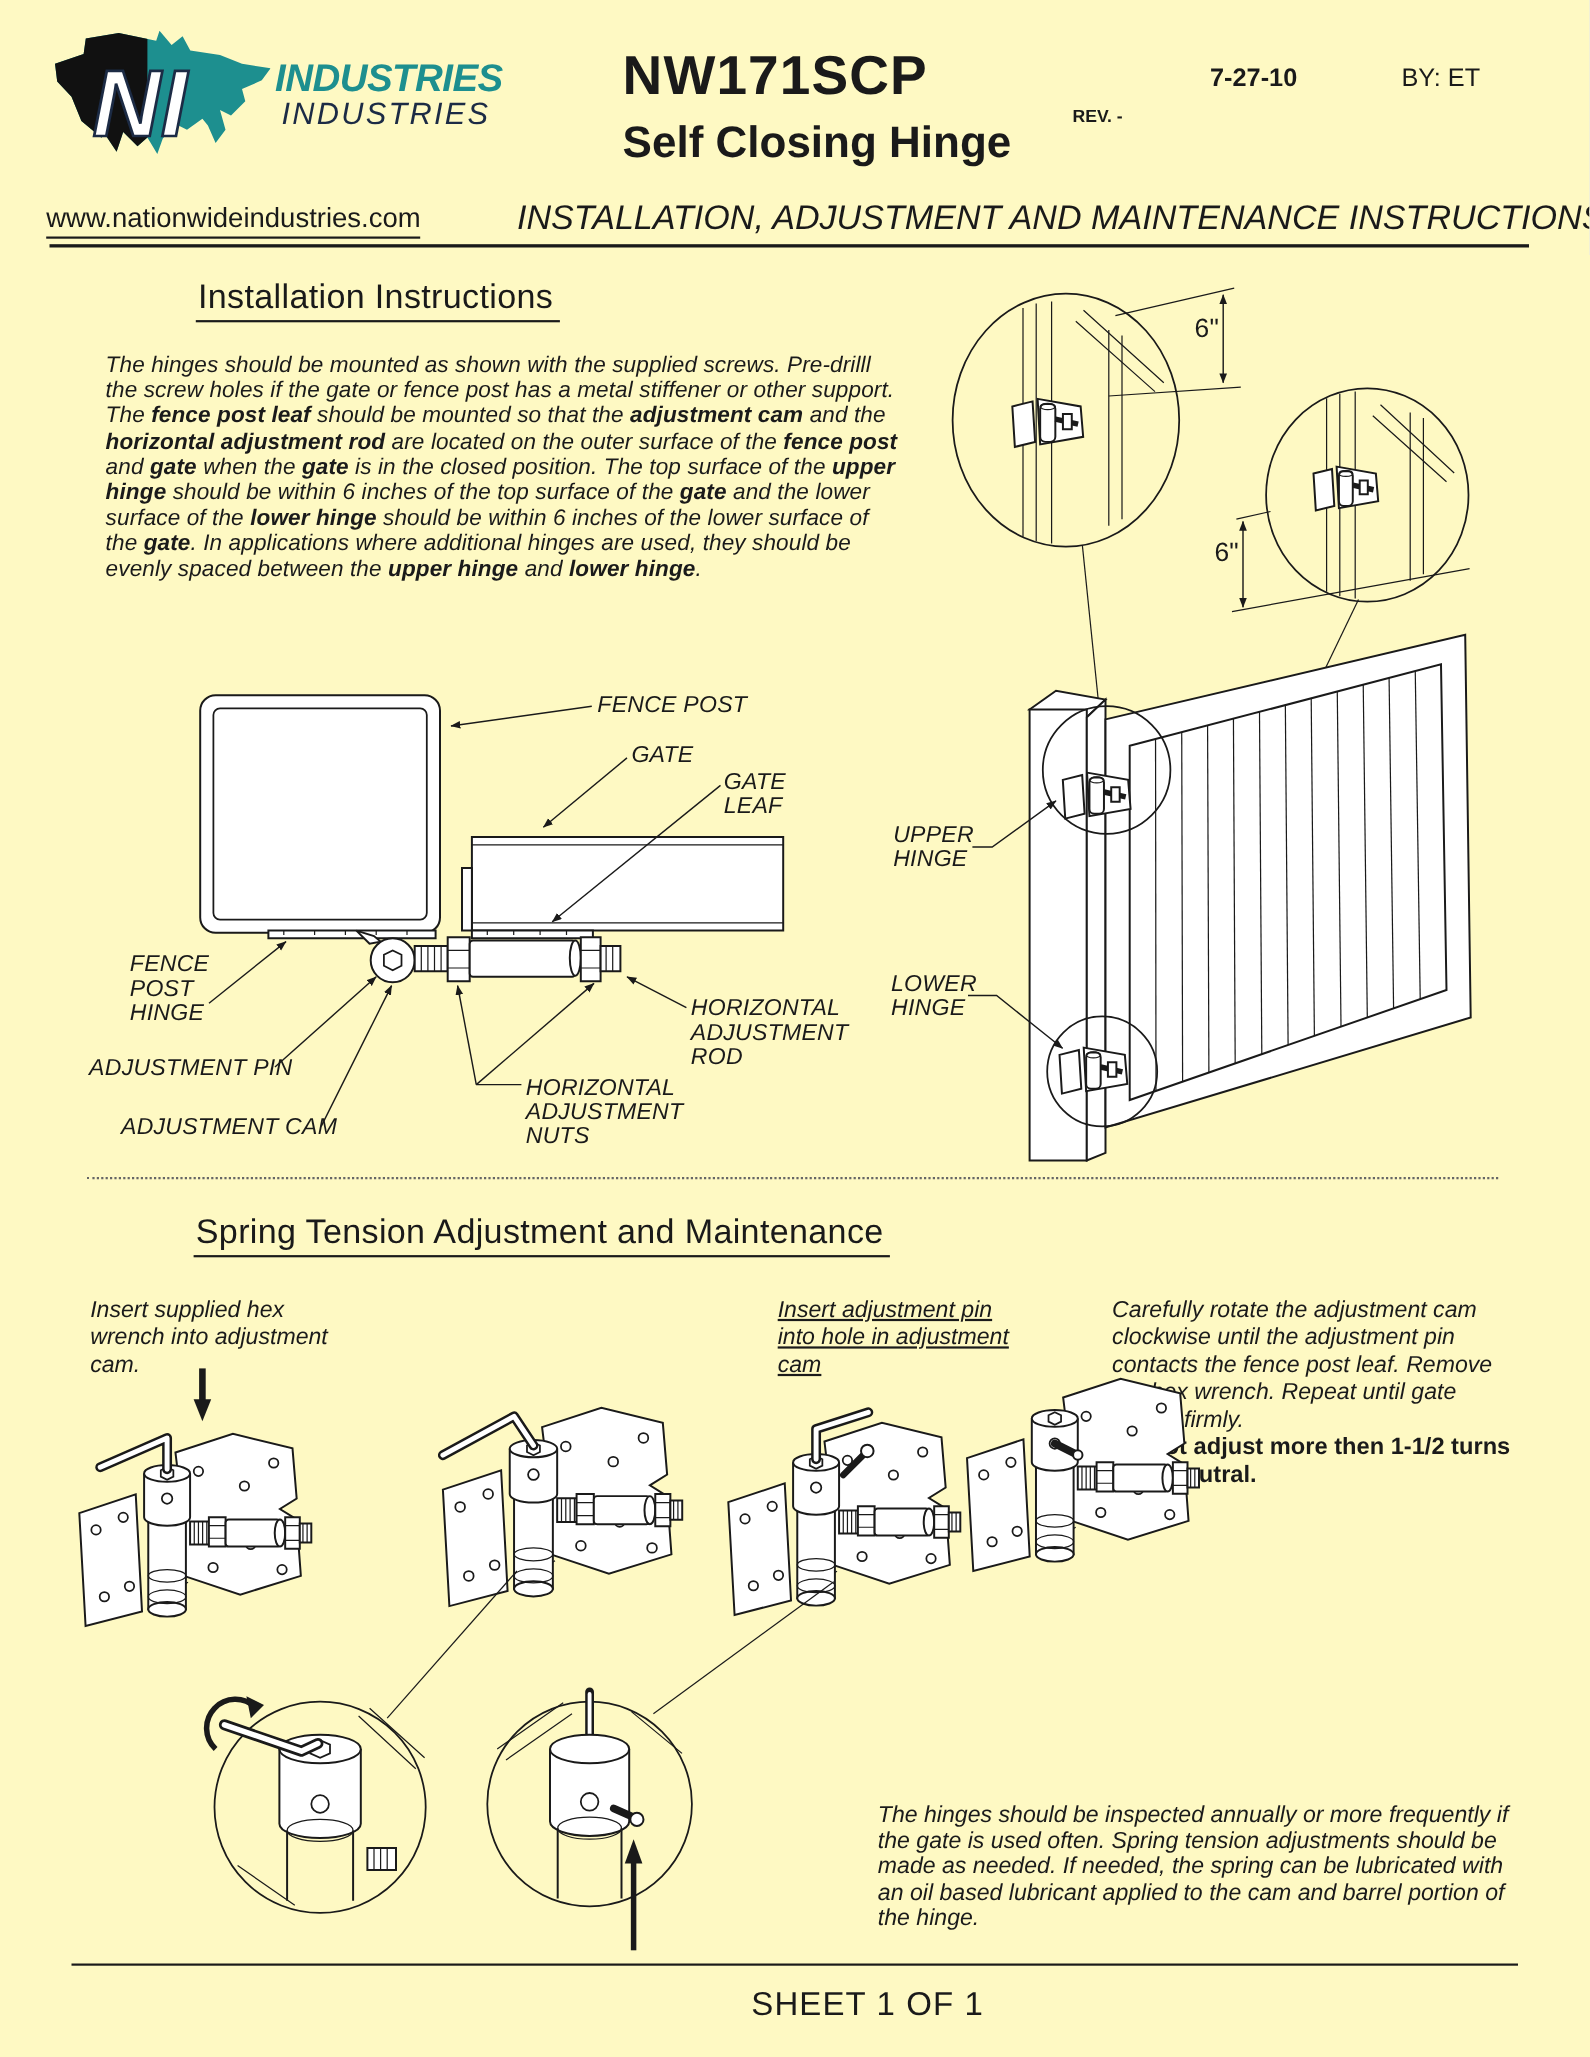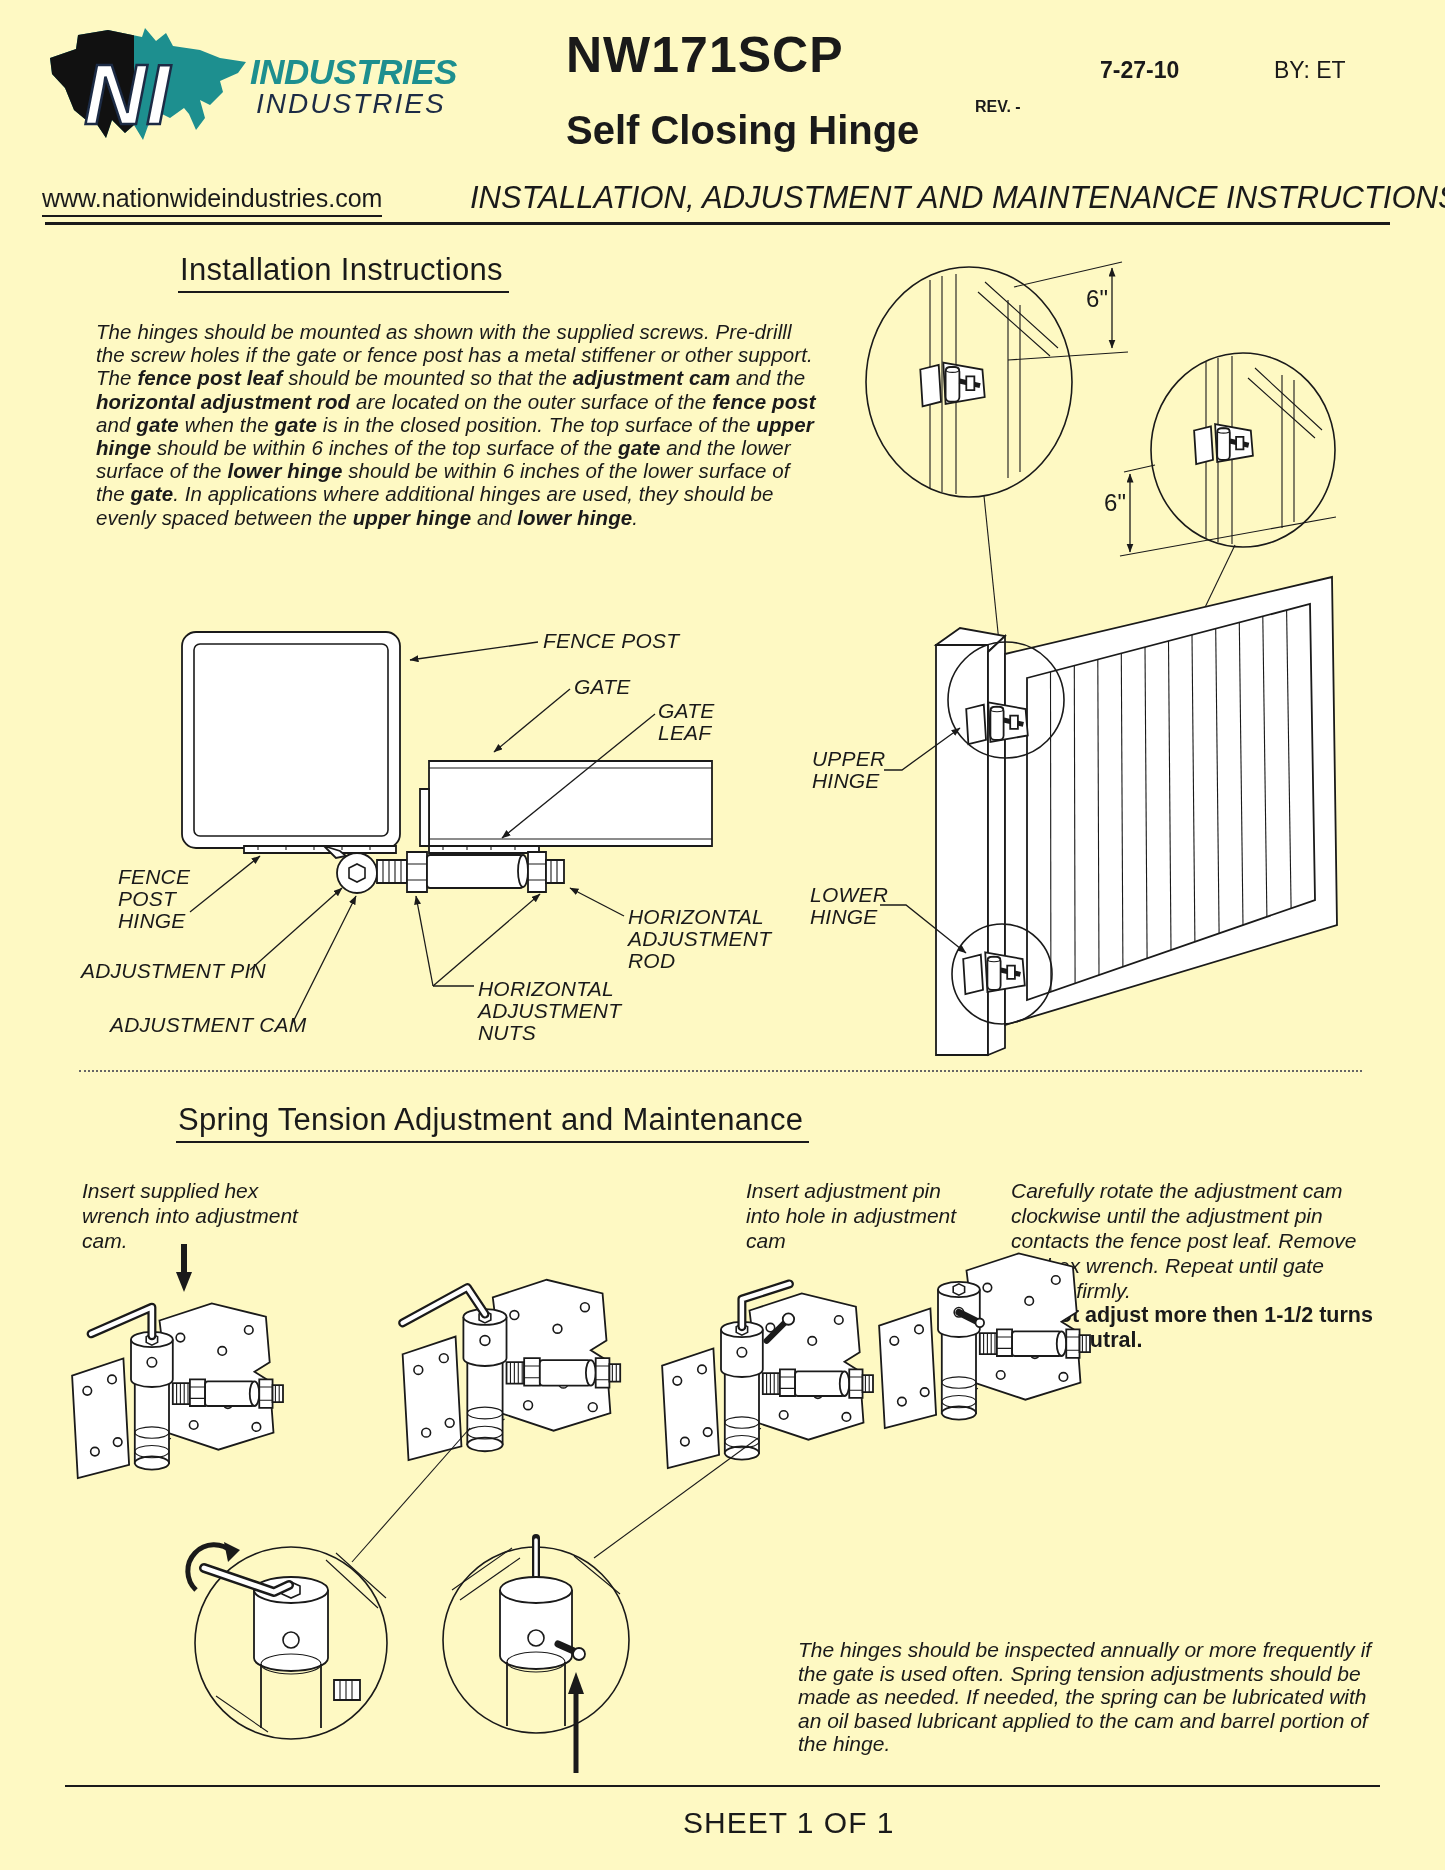--- a/index.html
+++ b/index.html
@@ -147,21 +147,21 @@
         </defs>
       <g clip-path="url(#mapclip)">
         <rect x="0" y="0" width="210" height="130" fill="#1d8f8f"></rect>
         <rect x="0" y="0" width="92" height="130" fill="#111111"></rect>
       </g>
       <text x="42" y="98" font-family="Liberation Sans, sans-serif" font-size="86" font-weight="bold" font-style="italic" fill="#ffffff" stroke="#1c2b45" stroke-width="2.5">NI</text>
     </svg>
     <div id="brand-n" style="color:#1d8f8f;">INDUSTRIES</div>
     <div id="brand-i" style="color:#1c2b45;">INDUSTRIES</div>
 
-    <div class="abs" style="left:566px;top:26px;font-size:50px;font-weight:bold;letter-spacing:1px;">NW171SCP</div>
+    <div class="abs" style="left:566px;top:39px;font-size:50px;font-weight:bold;letter-spacing:1px;">NW171SCP</div>
     <div class="abs" style="left:566px;top:108px;font-size:40px;font-weight:bold;">Self Closing Hinge</div>
 
     <div class="abs" style="left:975px;top:57px;font-size:16px;font-weight:bold;margin-top:41px;">REV. -</div>
     <div class="abs" style="left:1100px;top:57px;font-size:23px;font-weight:bold;">7-27-10</div>
     <div class="abs" style="left:1274px;top:57px;font-size:23px;font-weight:normal;">BY: ET</div>
 
     <div class="abs" style="left:42px;top:184px;font-size:25px;border-bottom:2px solid #1a1a1a;padding-bottom:2px;">www.nationwideindustries.com</div>
     <div class="abs ital" style="left:470px;top:180px;font-size:31px;white-space:nowrap;">INSTALLATION, ADJUSTMENT AND MAINTENANCE INSTRUCTIONS</div>
     <div class="abs" style="left:45px;top:222px;width:1345px;height:2.5px;background:#1a1a1a;"></div>
   </div>
@@ -306,21 +306,21 @@
   <div class="dlabel" style="left:1086px;top:288px;font-style:normal;font-size:24px;">6"</div>
   <div class="dlabel" style="left:1104px;top:492px;font-style:normal;font-size:24px;">6"</div>
 
   <div class="abs" style="left:79px;top:1070px;width:1283px;border-top:2px dotted #666;"></div>
 
   <div class="abs" style="left:176px;top:1102px;">
     <span class="h-ul">Spring Tension Adjustment and Maintenance</span>
   </div>
 
   <div class="cap" style="left:82px;top:1178px;width:222px;">Insert supplied hex wrench into adjustment cam.</div>
-  <div class="cap" style="left:746px;top:1178px;width:232px;">Insert adjustment pin into hole in adjustment cam</div>
+  <div class="cap" style="left:707px;top:1178px;width:232px;text-decoration:underline;">Insert adjustment pin into hole in adjustment cam</div>
   <div class="cap" style="left:1011px;top:1178px;width:368px;">
     <span>Carefully rotate the adjustment cam clockwise until the adjustment pin contacts the fence post leaf. Remove the hex wrench.  Repeat until gate closes firmly.</span>
     <div class="capb">Do not adjust more then 1-1/2 turns from neutral.</div>
   </div>
 
   <svg class="abs" style="left:0;top:1230px;" width="1445" height="558" viewBox="0 1230 1445 558">
     <g>
       <g>
         <line x1="184" y1="1244" x2="184" y2="1276" stroke="#1a1a1a" stroke-width="6"></line>
         <polygon points="176,1272 192,1272 184,1292" fill="#1a1a1a"></polygon>

